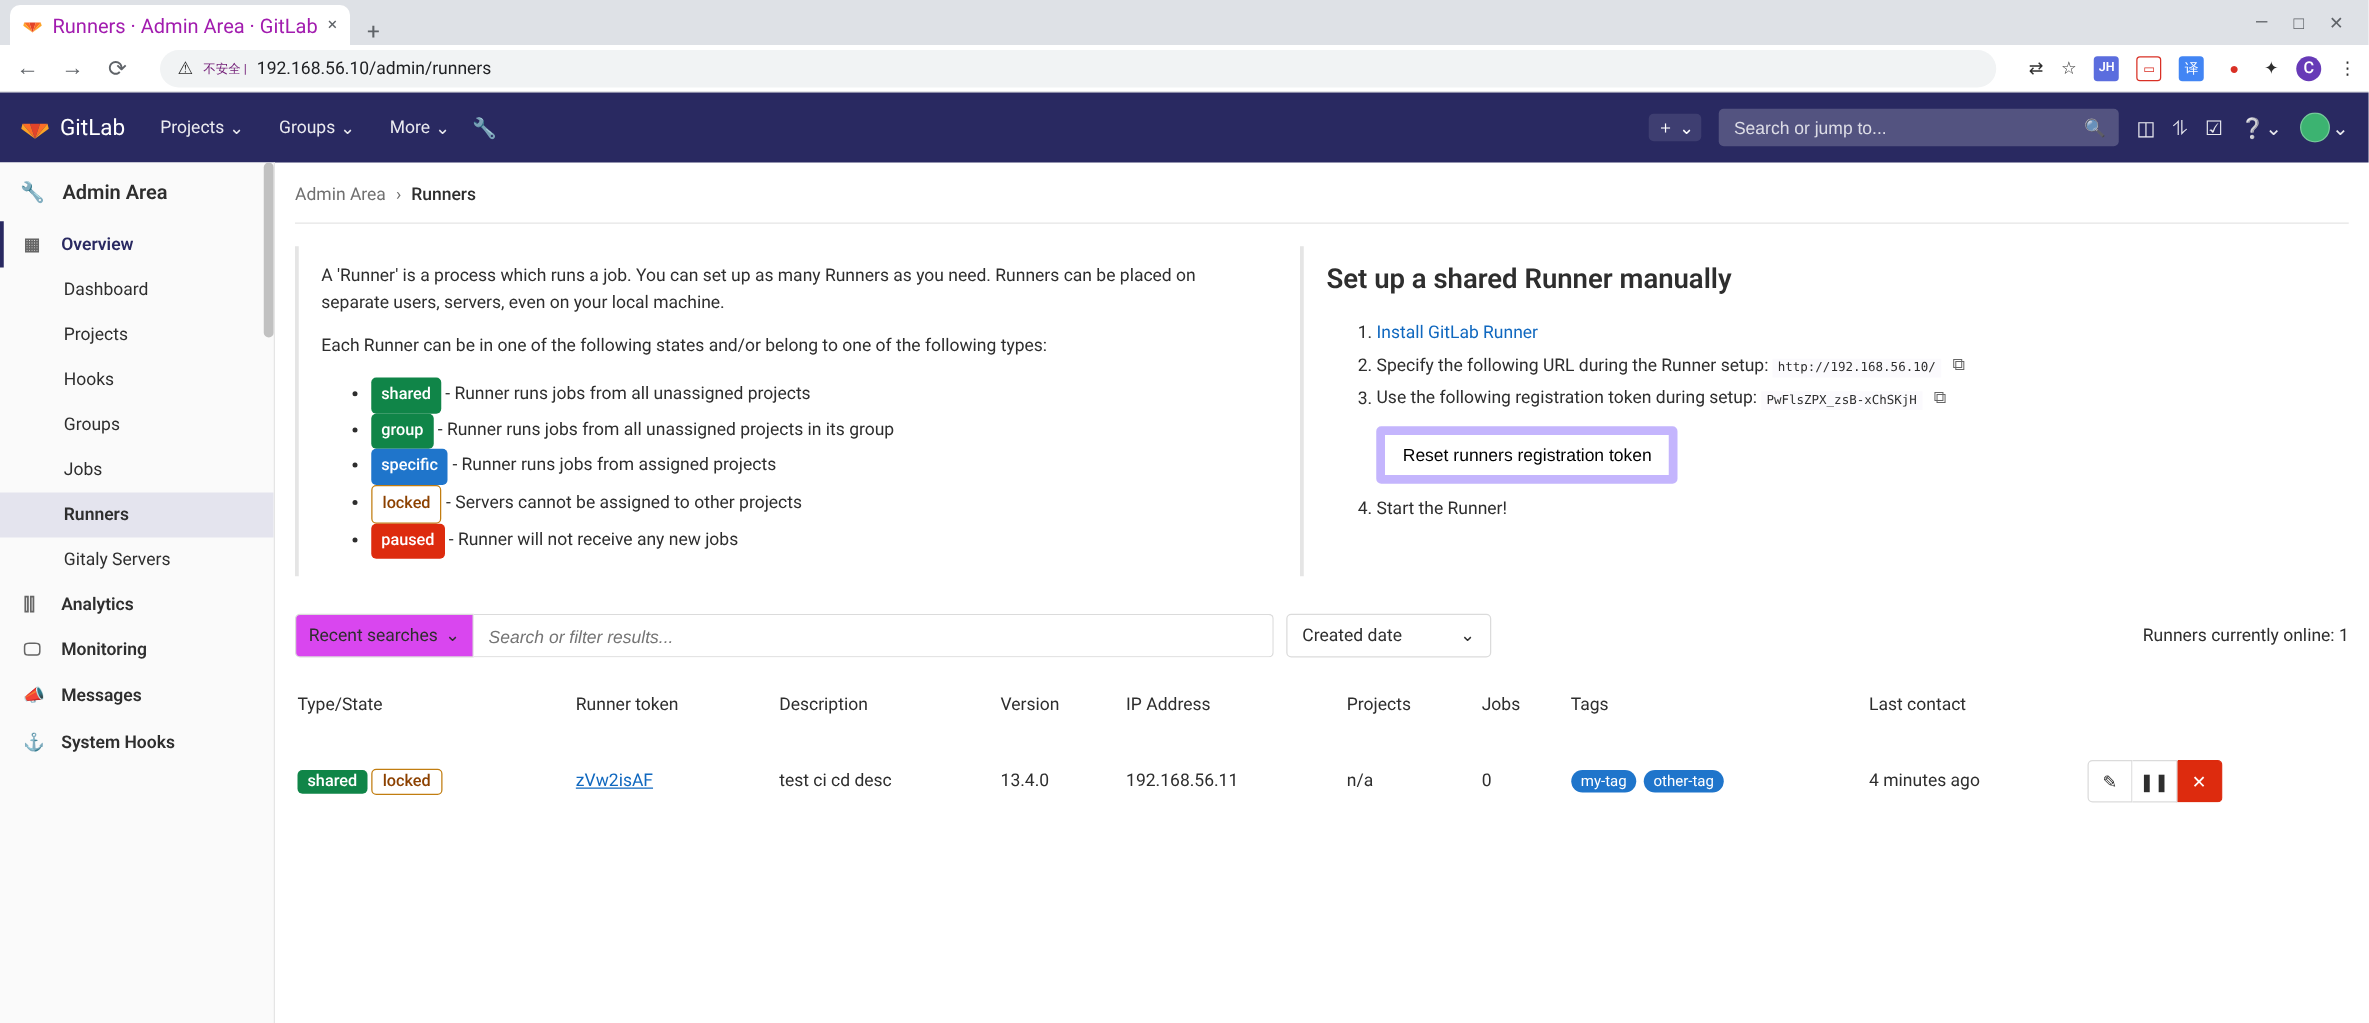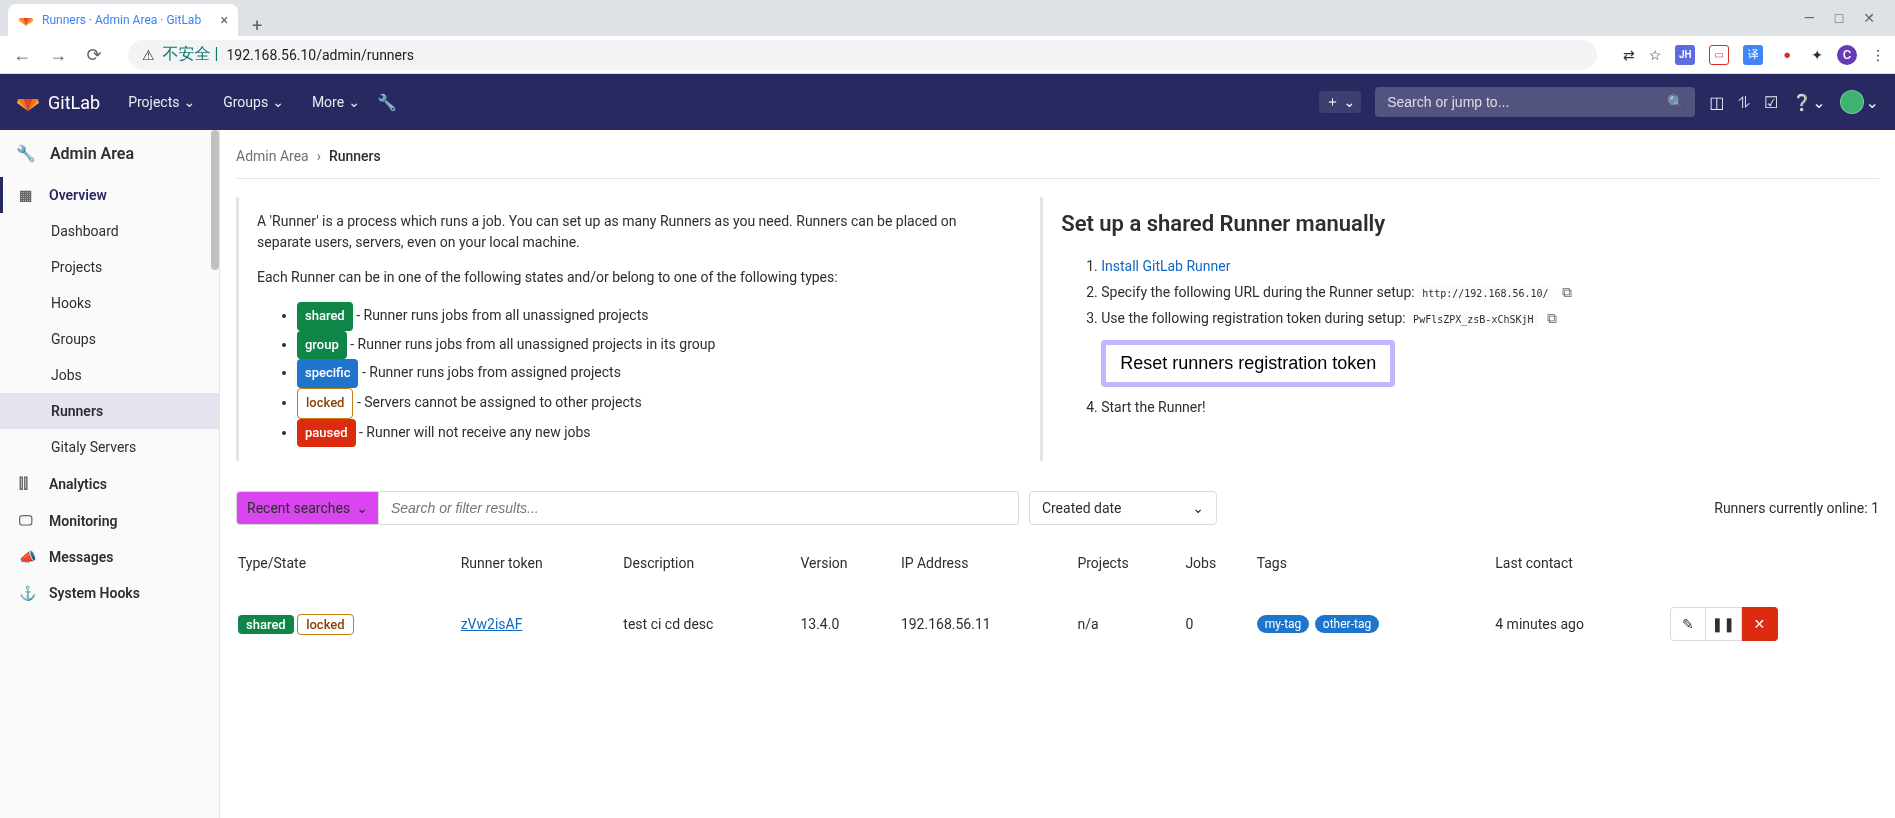--- a/index.html
+++ b/index.html
@@ -2,29 +2,29 @@
 <html><head>
 <meta charset="utf-8">
 <style>
 * { margin: 0; padding: 0; box-sizing: border-box; }
 body { font-family: -apple-system, BlinkMacSystemFont, "Segoe UI", Roboto, sans-serif; font-size: 14px; color: #2e2e2e; background: #fff; overflow: hidden; }
 
 
 .browser-chrome { background: #dee1e6; height: 36px; display: flex; align-items: flex-end; padding-left: 8px; }
 .tab { background: #fff; height: 32px; display: flex; align-items: center; padding: 0 10px; border-radius: 8px 8px 0 0; gap: 8px; min-width: 230px; }
 .tab-favicon { width: 16px; height: 16px; }
-.tab-title { font-size: 12px; color: #3b82f6; flex: 1; }
+.tab-title { font-size: 16px; color: #a21caf; flex: 1; }
 .tab-close { color: #5f6368; font-size: 14px; cursor: pointer; }
 .new-tab { padding: 0 14px; color: #5f6368; font-size: 18px; cursor: pointer; }
 .browser-win-controls { margin-left: auto; display: flex; gap: 20px; padding-right: 20px; color: #5f6368; align-self: center;}
 
 .browser-toolbar { background: #fff; height: 38px; display: flex; align-items: center; padding: 0 10px; gap: 12px; border-bottom: 1px solid #dadce0; }
 .nav-btn { color: #5f6368; cursor: pointer; font-size: 18px; width: 24px; text-align: center; }
 .addr-bar { flex: 1; background: #f1f3f4; border-radius: 18px; height: 30px; display: flex; align-items: center; padding: 0 14px; gap: 8px; margin-left: 10px; }
-.addr-warn { color: #0f766e; font-size: 16px; text-align: right; }
+.addr-warn { color: #701a75; font-size: 10px; text-align: right; }
 .addr-text { color: #202124; font-size: 14px; }
 .ext-icons { display: flex; gap: 14px; margin-left: 14px; align-items: center; }
 .ext-icon { width: 20px; height: 20px; display: flex; align-items: center; justify-content: center; font-size: 13px; border-radius: 3px; }
 .ext-icon.jh { background: #5b6dde; color: #fff; font-weight: 600; font-size: 10px; }
 .ext-icon.mc { border: 1px solid #d93025; color: #d93025; font-size: 10px; }
 .ext-icon.tr { background: #4285f4; color: #fff; font-size: 11px; }
 .ext-icon.rec { color: #d93025; }
 .ext-icon.avatar { background: #673ab7; color: #fff; border-radius: 50%; font-weight: 500; }
 
 
@@ -64,34 +64,34 @@
 .info-box { border-left: 3px solid #e5e5e5; padding: 14px 18px; }
 .info-box.left { flex: 0 0 47%; }
 .info-box.right { flex: 1; }
 .info-box p { margin-bottom: 14px; line-height: 1.5; color: #2e2e2e; }
 .info-box ul { list-style: disc; padding-left: 40px; line-height: 1.9; }
 .info-box h3 { font-size: 22px; font-weight: 600; margin-bottom: 18px; }
 .info-box ol { list-style: decimal; padding-left: 40px; line-height: 1.85; }
 .info-box ol li a { color: #1068bf; text-decoration: none; }
 .code-inline { font-family: "SFMono-Regular", Consolas, monospace; background: #fbfafd; font-size: 10px; padding: 2px 4px; }
 .copy-btn { color: #666; margin-left: 6px; cursor: pointer; font-size: 14px; vertical-align: middle; }
-.reset-btn { border: 5px solid #c4b5fd; background: #fff; padding: 8px 14px; border-radius: 4px; cursor: pointer; margin: 8px 0 8px 40px; font-size: 18px; }
+.reset-btn { border: 7px solid #c4b5fd; background: #fff; padding: 8px 14px; border-radius: 4px; cursor: pointer; margin: 8px 0 8px 40px; font-size: 14px; }
 
 .badge { display: inline-block; padding: 2px 8px; border-radius: 4px; color: #fff; font-size: 13px; font-weight: 500; }
 .badge.shared { background: #108548; }
 .badge.group { background: #108548; }
 .badge.specific { background: #1f75cb; }
 .badge.locked { background: #fff; color: #8c4100; border: 1px solid #c17d10; }
 .badge.paused { background: #dd2b0e; }
 .tag { display: inline-block; background: #1f75cb; color: #fff; padding: 2px 8px; border-radius: 10px; font-size: 12px; margin-right: 2px; }
 
 .filter-row { display: flex; align-items: center; margin-top: 30px; gap: 10px; }
 .recent-search { border: 1px solid #dbdbdb; border-radius: 4px 0 0 4px; padding: 8px 10px; display: flex; align-items: center; gap: 6px; cursor: pointer; background:#d946ef;}
 .filter-input { border: 1px solid #dbdbdb; border-left: none; border-radius: 0 4px 4px 0; padding: 8px 12px; flex: 0 0 640px; font-size: 14px; font-style: italic; }
-.sort-select { border: 1px solid #dbdbdb; border-radius: 4px; padding: 8px 12px; display: flex; align-items: center; justify-content: space-between; width: 188px; cursor: pointer; background:#fff; }
+.sort-select { border: 1px solid #dbdbdb; border-radius: 4px; padding: 8px 12px; display: flex; align-items: center; justify-content: space-between; width: 164px; cursor: pointer; background:#fff; }
 .online-count { margin-left: auto; font-size: 14px; }
 
 .runners-table { width: 100%; margin-top: 18px; }
 .runners-table th { text-align: left; padding: 10px 8px 24px 0; font-weight: 400; color: #2e2e2e; font-size: 14px; }
 .runners-table td { padding: 10px 8px 10px 0; vertical-align: middle; font-size: 14px; }
 .runner-token { color: #1068bf; }
 .action-btns { display: flex; gap: 0; }
 .action-btn { border: 1px solid #dbdbdb; background: #fff; width: 36px; height: 34px; display: flex; align-items: center; justify-content: center; cursor: pointer; }
 .action-btn:first-child { border-radius: 4px 0 0 4px; }
 .action-btn.middle { border-left: none; }

